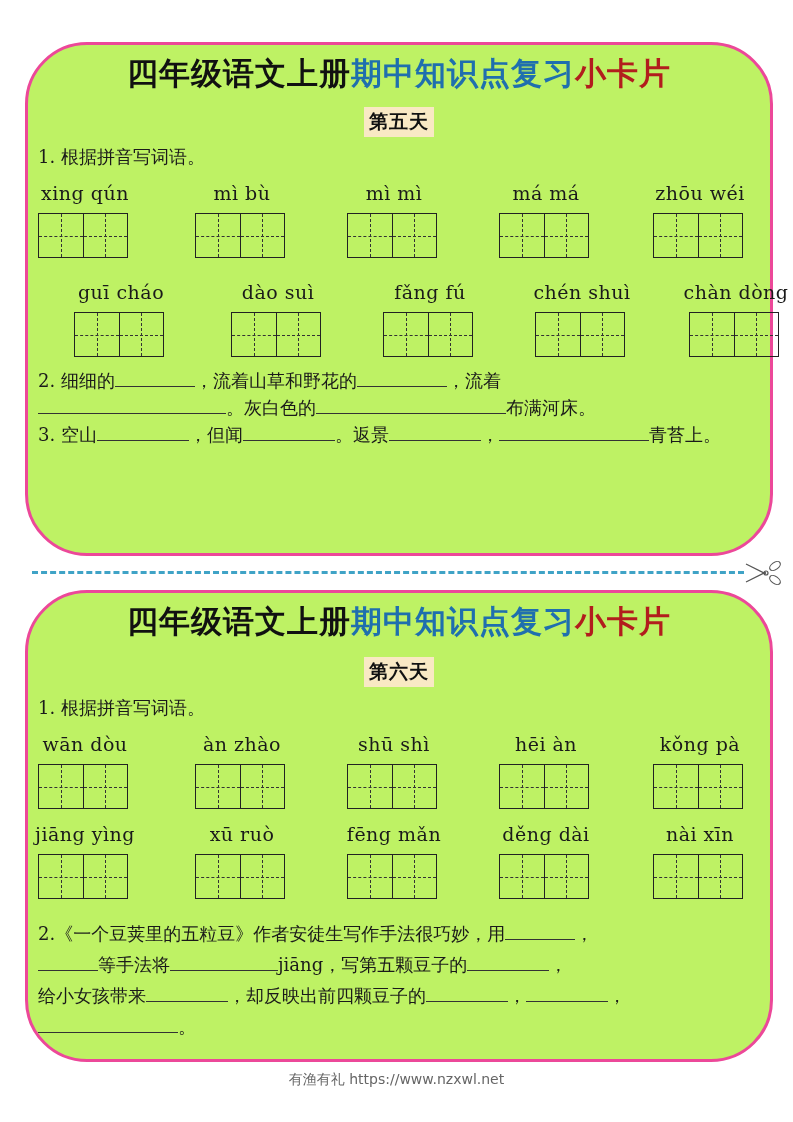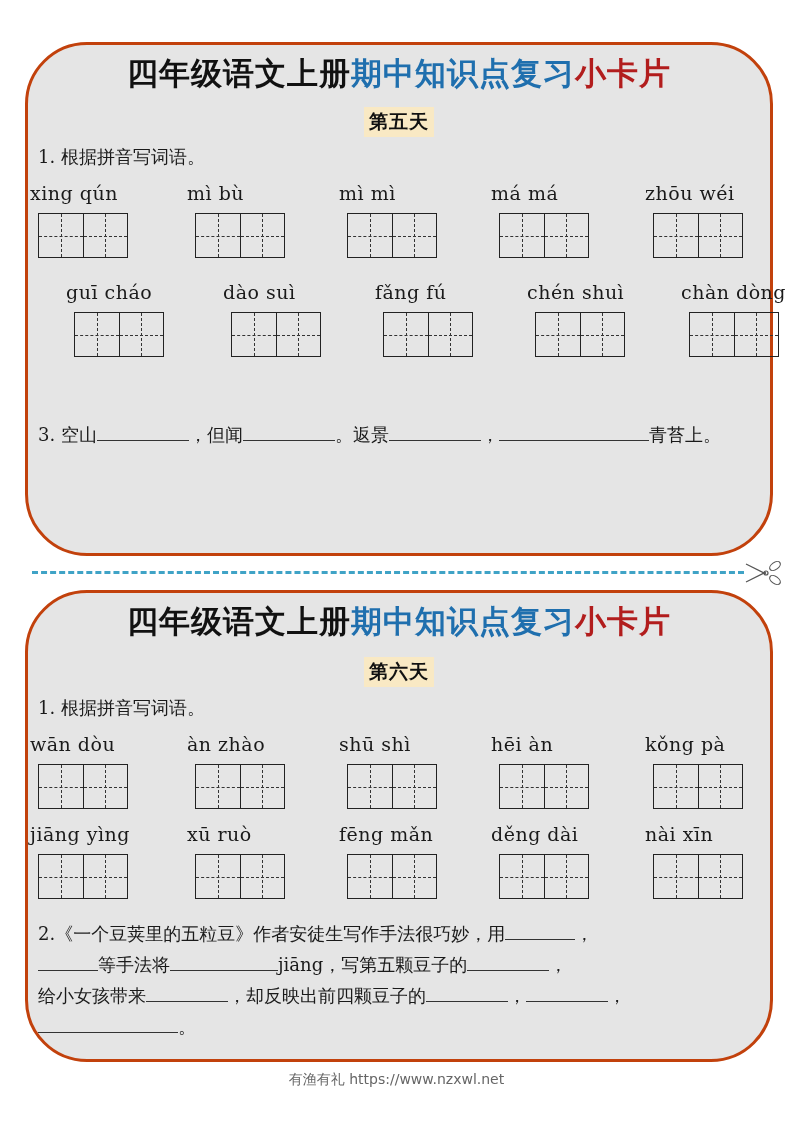--- a/index.html
+++ b/index.html
@@ -2,42 +2,42 @@
 <html><head>
 <meta charset="utf-8">
 <style>
   html, body { margin: 0; padding: 0; }
   body {
     width: 793px; height: 1122px; background: #ffffff; position: relative; overflow: hidden;
     font-family: "DejaVu Serif", "Liberation Serif", serif; color: #1a1a1a;
   }
   .card {
     position: absolute; left: 25px; width: 748px;
-    border: 3px solid #c2410c; border-radius: 62px; box-sizing: border-box; background: #e5e5e5;
+    border: 3px solid #ec4899; border-radius: 62px; box-sizing: border-box; background: #bef264;
   }
   #card1 { top: 42px; height: 514px; }
   #card2 { top: 590px; height: 472px; }
   .title {
     position: absolute; left: 0; right: 0; top: 8px; text-align: center;
     font-family: "DejaVu Sans", sans-serif; font-weight: bold; font-size: 31px; letter-spacing: 1px;
     white-space: nowrap;
   }
   .title .t-black { color: #111; }
   .title .t-blue { color: #1f6fae; }
   .title .t-red { color: #b21d1d; }
   .day {
     position: absolute; left: 50%; transform: translateX(-50%); top: 62px;
     background: #f9e9c4; padding: 2px 5px; font-size: 19px; font-weight: bold; color: #111;
     font-family: "DejaVu Serif", serif; letter-spacing: 1px;
   }
   .q1 { position: absolute; left: 10px; top: 100px; font-size: 18px; }
   .grid-row { position: absolute; left: 10px; width: 712px; height: 90px; }
   .word { position: absolute; width: 94px; }
   .pinyin {
-    position: absolute; left: -8px; width: 110px; top: 0; 
+    position: absolute; left: -8px; width: 110px; top: 0; text-align: center;
     font-family: "DejaVu Serif", serif; font-size: 19px; white-space: nowrap; letter-spacing: 0.5px;
   }
   .box {
     position: absolute; top: 31px; left: 0; width: 90px; height: 45px;
     border: 1.5px solid #222; box-sizing: border-box; display: flex;
   }
   .cell { flex: 1; position: relative; border-right: 1.5px solid #222; }
   .cell:last-child { border-right: none; }
   .cell::before { content: ""; position: absolute; left: 50%; top: 0; bottom: 0; border-left: 1px dashed #333; }
   .cell::after { content: ""; position: absolute; top: 50%; left: 0; right: 0; border-top: 1px dashed #333; }
@@ -135,20 +135,24 @@
       </div>
     <div class="word" style="left:615px;">
         <div class="pinyin">chàn dòng</div>
         <div class="box">
           <div class="cell"></div>
           <div class="cell"></div>
         </div>
       </div>
   </div>
 
+  <div class="passage" style="top:323px;">
+    <span>2. 细细的</span><span class="blank" style="width:80px;"></span><span>，流着山草和野花的</span><span class="blank" style="width:90px;"></span><span>，流着</span><br>
+    <span class="blank" style="width:188px;"></span><span>。灰白色的</span><span class="blank" style="width:190px;"></span><span>布满河床。</span>
+  </div>
 
   <div class="passage" style="top:377px;">
     <span>3. 空山</span><span class="blank" style="width:92px;"></span><span>，但闻</span><span class="blank" style="width:92px;"></span><span>。返景</span><span class="blank" style="width:92px;"></span><span>，</span><span class="blank" style="width:150px;"></span><span>青苔上。</span>
   </div>
 
 </div>
 
 <div class="cutline"></div>
 <svg class="scissors" viewBox="0 0 40 26">
   <line x1="2" y1="4" x2="22" y2="14" stroke="#555" stroke-width="1.2"></line>

